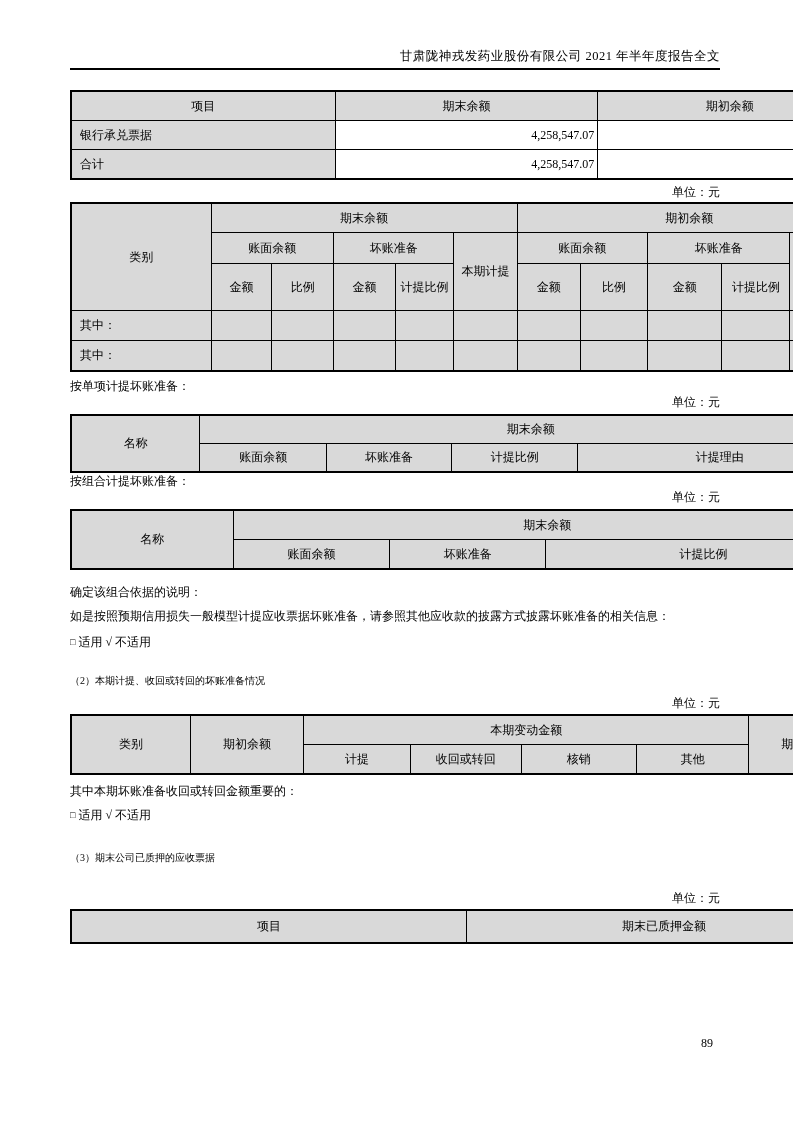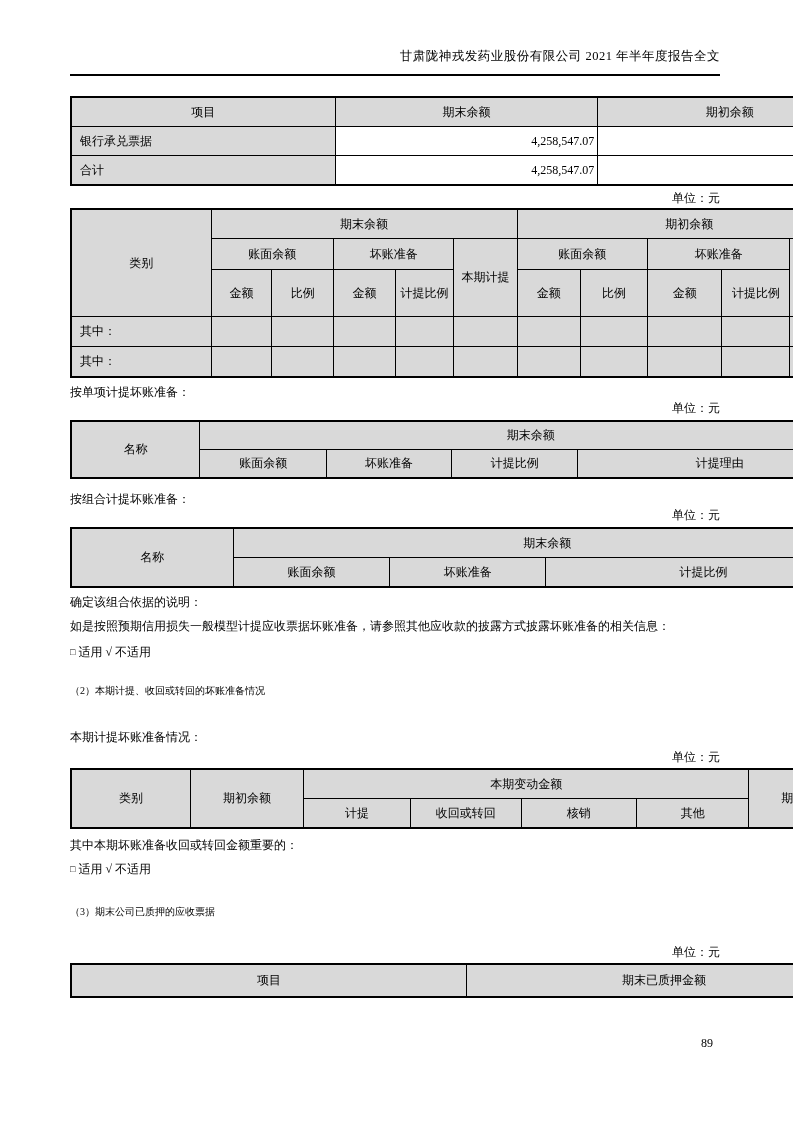--- a/index.html
+++ b/index.html
@@ -10,21 +10,21 @@
     background:#ffffff;
     font-family:"Liberation Serif","DejaVu Serif",serif;
     color:#000;
     overflow:hidden;
   }
   .doc-header{
     margin:48px 73px 0 70px;
     text-align:right;
     font-size:12.5px;
     letter-spacing:0.5px;
-    padding-bottom:9px;
+    padding-bottom:3px;
     border-bottom:2px solid #000;
   }
   .block{margin-left:70px;margin-right:73px;}
   .body-text{font-size:12px;line-height:16px;}
   .unit-line{text-align:right;font-size:12px;line-height:16px;}
   .section-heading{font-size:10px;font-weight:normal;line-height:20px;}
   .applic-line{font-size:12px;line-height:20px;}
   .applic-line .box{font-size:9px;position:relative;top:-1px;}
   table{
     border-collapse:collapse;
@@ -53,23 +53,23 @@
   .t2 .rd td{height:27px;}
   .t3 td{height:25px;}
   .t4 td{height:26px;}
   .t5 td{height:26px;text-align:center;}
   .t6 td{height:29px;}
   .m-t1{margin-top:20px;}
   .m-unit1{margin-top:4px;}
   .m-t2{margin-top:2px;}
   .m-txt1{margin-top:6px;}
   .m-t3{margin-top:4px;}
-  .m-txt2{margin-top:12px;}
+  .m-txt2{}
   .m-t4{margin-top:4px;}
-  .m-note1{margin-top:6px;}
+  .m-note1{margin-top:14px;}
   .m-note2{margin-top:8px;}
   .m-applic{margin-top:8px;}
   .m-h2{margin-top:18px;}
   .m-intro2{margin-top:28px;}
   .m-unit5{margin-top:4px;}
   .m-t5{margin-top:3px;}
   .m-note3{margin-top:8px;}
   .m-applic2{margin-top:6px;}
   .m-h3{margin-top:22px;}
   .m-unit6{margin-top:22px;}
@@ -234,21 +234,20 @@
   <div class="body-text block m-note1">确定该组合依据的说明：</div>
   <div class="body-text block m-note2">如是按照预期信用损失一般模型计提应收票据坏账准备，请参照其他应收款的披露方式披露坏账准备的相关信息：</div>
   <div class="applic-line block m-applic">
     <span class="box">□</span>
     <span>适用</span>
     <span>√</span>
     <span>不适用</span>
   </div>
 
   <div class="section-heading block m-h2">（2）本期计提、收回或转回的坏账准备情况</div>
-  <div class="body-text block m-intro2">本期计提坏账准备情况：</div>
   <div class="unit-line block m-unit5">单位：元</div>
 
   <table class="t5 block m-t5">
     <colgroup>
       <col style="width:15.1%">
         <col style="width:14.3%">
         <col style="width:13.5%">
         <col style="width:14.0%">
       <col style="width:14.6%">
         <col style="width:14.2%">

